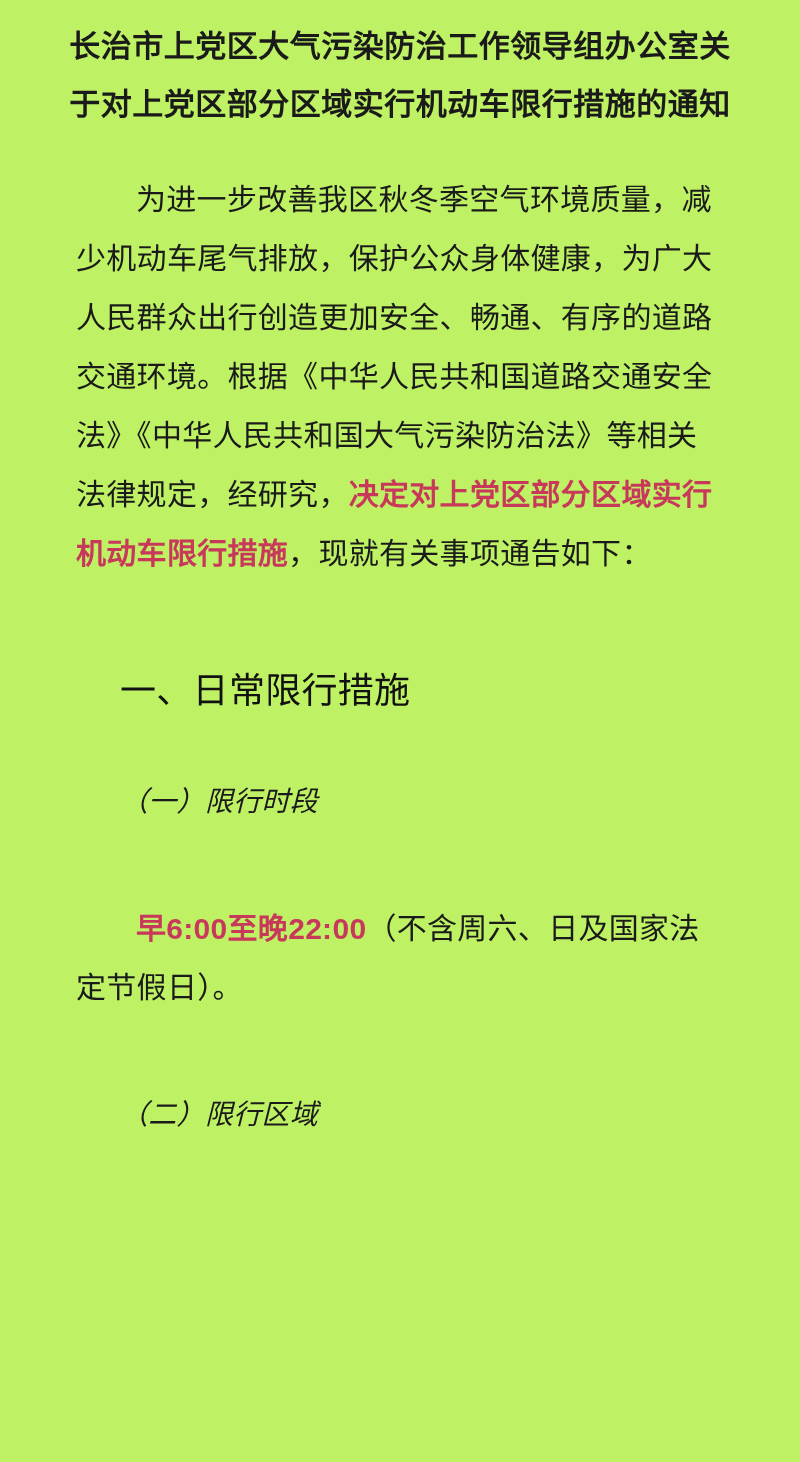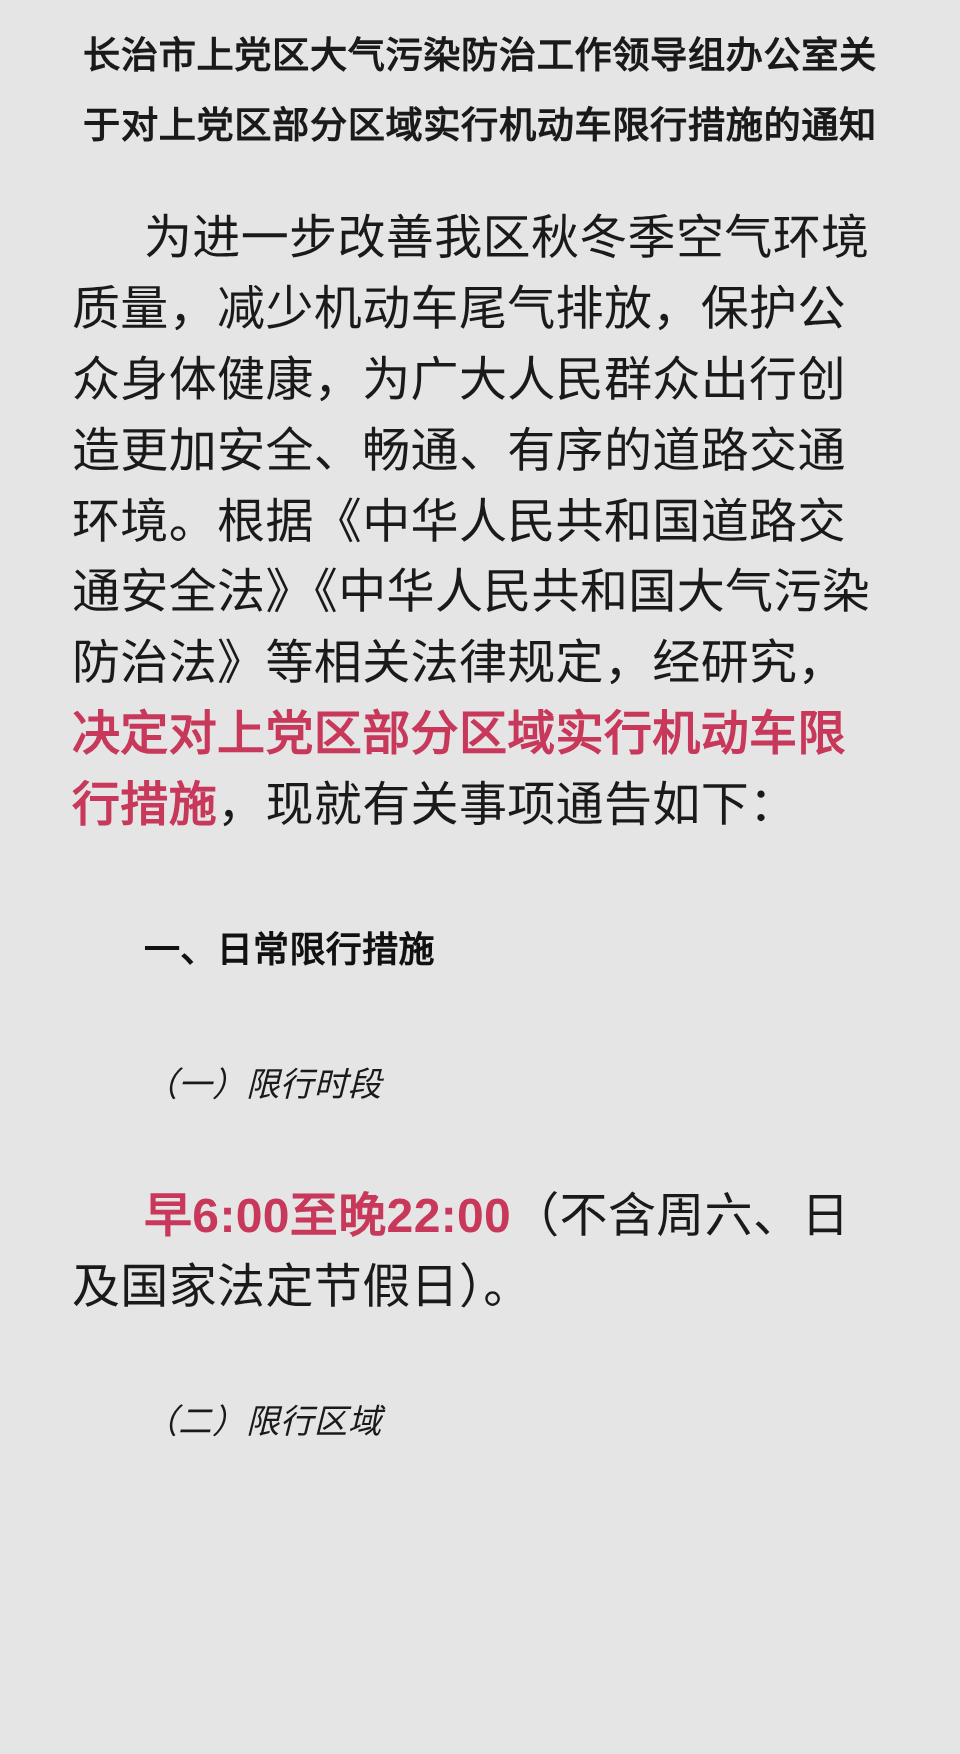--- a/index.html
+++ b/index.html
@@ -9,54 +9,54 @@
   }
   body {
     width: 800px;
     min-height: 1462px;
     font-family: "Liberation Sans", "DejaVu Sans", sans-serif;
   }
   .page {
     width: 800px;
     min-height: 1462px;
     box-sizing: border-box;
-    background: #e5e5e5;
+    background: #bef264;
     padding: 18px 60px 24px 60px;
   }
   .doc-title {
     font-size: 31px;
     line-height: 58px;
     font-weight: bold;
     color: #1a1a1a;
     text-align: center;
     letter-spacing: 0.5px;
     margin: 0 0 36px 0;
   }
   .para {
-    font-size: 40px;
+    font-size: 30px;
     line-height: 59px;
     color: #1a1a1a;
     text-indent: 60px;
-    margin: 0;
+    margin: 16px;
     letter-spacing: 0.3px;
   }
   .gap-lg { height: 62px; }
   .gap-md { height: 52px; }
   .highlight {
     color: #c8385a;
     font-weight: bold;
   }
   .bold {
     font-weight: bold;
     color: #111111;
   }
   .heading {
-    font-size: 30px;
+    font-size: 36px;
     line-height: 59px;
-    font-weight: bold;
+    font-weight: normal;
     color: #111111;
     text-indent: 60px;
     margin: 0;
     letter-spacing: 0.3px;
   }
   .subheading {
     font-size: 28px;
     line-height: 59px;
     color: #1a1a1a;
     text-indent: 60px;

